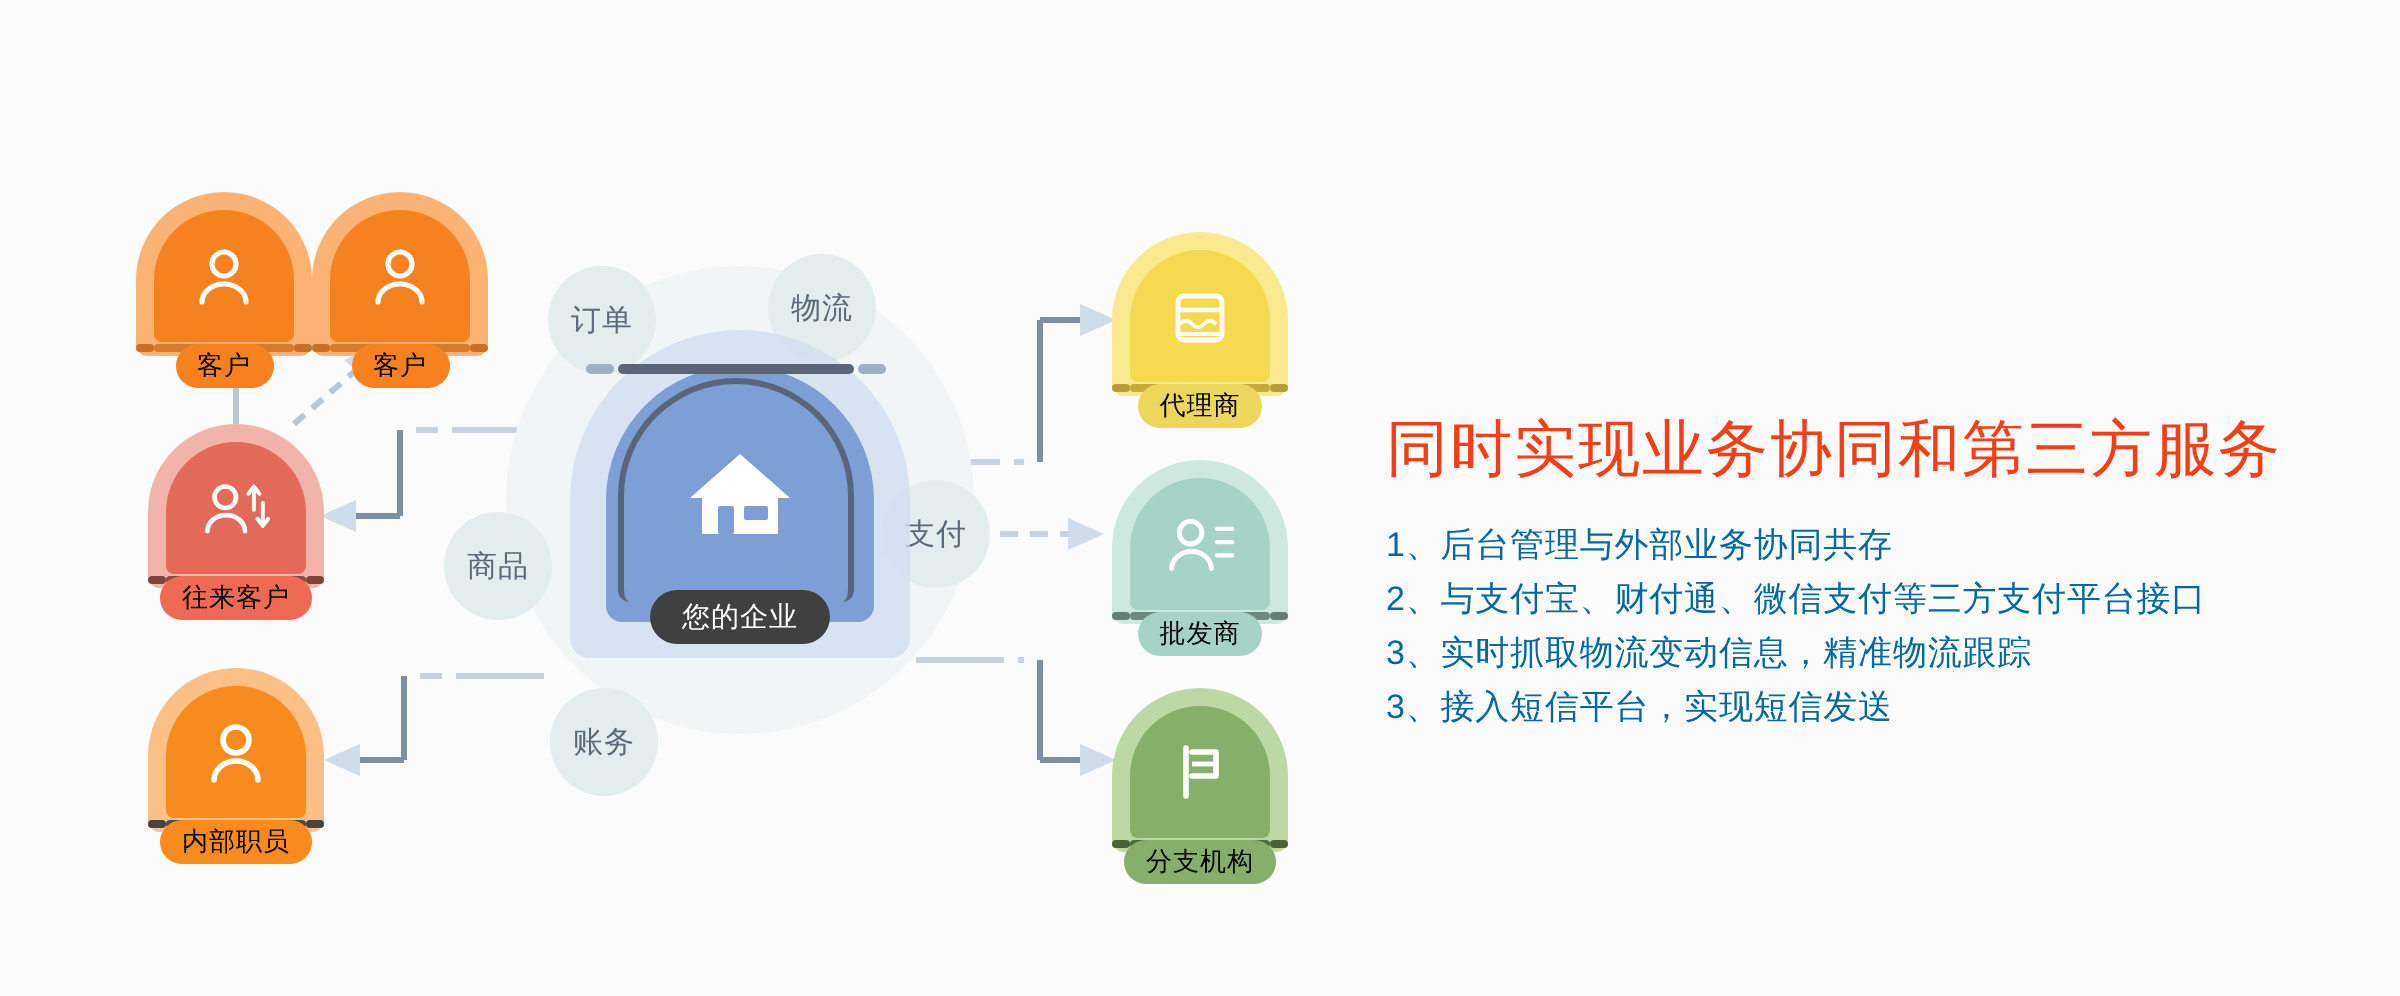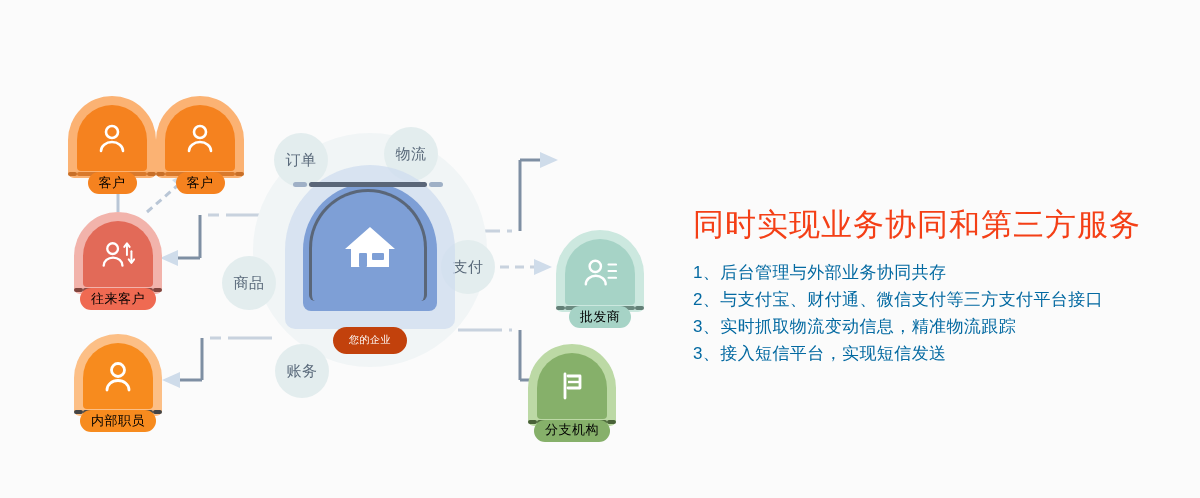--- a/index.html
+++ b/index.html
@@ -64,22 +64,22 @@
   .hub-base{
     position:absolute;left:6px;bottom:-4px;width:118px;height:5px;border-radius:3px;
     background:#5a6678;
   }
   .hub-base:before,.hub-base:after{
     content:"";position:absolute;top:0;height:5px;width:14px;border-radius:3px;background:#9fb0c6;
   }
   .hub-base:before{left:-16px;}
   .hub-base:after{right:-16px;}
   .hub-label{
-    position:absolute;left:50%;transform:translateX(-50%);top:144px;
-    background:#c2410c;color:#fff;font-size:10px;line-height:16px;
+    position:absolute;left:50%;transform:translateX(-50%);top:112px;
+    background:#404040;color:#fff;font-size:14px;line-height:16px;
     padding:5px 16px 6px;border-radius:14px;white-space:nowrap;letter-spacing:.5px;
   }
 
   
   .halo{
     position:absolute;left:253px;top:133px;width:234px;height:234px;
     border-radius:50%;background:#f1f5f6;
   }
   .sat{
     position:absolute;width:54px;height:54px;border-radius:50%;
@@ -243,39 +243,54 @@
         <svg class="node-svg" viewBox="0 0 34 34">
           <circle cx="17" cy="11" r="6.5" fill="none" stroke="#fff" stroke-width="2.8"></circle>
           <path d="M6 31 a11 9.5 0 0 1 22 0" fill="none" stroke="#fff" stroke-width="2.8" stroke-linecap="round"></path>
         </svg>
       </div>
       <div class="arch-base" style="background:#4a4a4a"></div>
     </div>
     <span class="node-label" style="background:#f78b1e">内部职员</span>
   </div>
 
+  <div class="node" style="left:556px;top:116px;">
+    <div class="arch-wrap">
+      <div class="arch-outer" style="background:#fae98e"></div>
+      <div class="arch-inner" style="background:#f5d94f">
+        <svg class="node-svg" viewBox="0 0 34 34">
+          <rect x="6" y="7" width="22" height="22" rx="3" fill="none" stroke="#fff" stroke-width="2.4"></rect>
+          <line x1="6" y1="14" x2="28" y2="14" stroke="#fff" stroke-width="2.2"></line>
+          <path d="M7 21 q3 -3.2 6 0 q3 3.2 6 0 q3 -3.2 6 0" fill="none" stroke="#fff" stroke-width="2"></path>
+          <line x1="7" y1="26" x2="27" y2="26" stroke="#fff" stroke-width="2"></line>
+        </svg>
+      </div>
+      <div class="arch-base" style="background:#c8a93c"></div>
+    </div>
+    <span class="node-label" style="background:#ecd65c">代理商</span>
+  </div>
 
   <div class="node" style="left:556px;top:230px;">
     <div class="arch-wrap">
       <div class="arch-outer" style="background:#cce8df"></div>
       <div class="arch-inner" style="background:#a6d3c6">
         <svg class="node-svg" viewBox="0 0 36 34">
           <circle cx="13" cy="11" r="6" fill="none" stroke="#fff" stroke-width="2.6"></circle>
           <path d="M3 30 a10.5 9 0 0 1 21 0" fill="none" stroke="#fff" stroke-width="2.6" stroke-linecap="round"></path>
           <line x1="27" y1="9" x2="35" y2="9" stroke="#fff" stroke-width="2.2" stroke-linecap="round"></line>
           <line x1="27" y1="16" x2="35" y2="16" stroke="#fff" stroke-width="2.2" stroke-linecap="round"></line>
           <line x1="27" y1="23" x2="35" y2="23" stroke="#fff" stroke-width="2.2" stroke-linecap="round"></line>
         </svg>
       </div>
       <div class="arch-base" style="background:#6b8a80"></div>
     </div>
     <span class="node-label" style="background:#a6d3c6">批发商</span>
   </div>
 
-  <div class="node" style="left:528px;top:344px;font-family:Liberation Mono, monospace;">
+  <div class="node" style="left:556px;top:344px;">
     <div class="arch-wrap">
       <div class="arch-outer" style="background:#bcd9a5"></div>
       <div class="arch-inner" style="background:#86b06a">
         <svg class="node-svg" viewBox="0 0 34 34">
           <line x1="10" y1="5" x2="10" y2="29" stroke="#fff" stroke-width="2.8" stroke-linecap="round"></line>
           <path d="M13 7 h12 v12 h-12" fill="none" stroke="#fff" stroke-width="2.8" stroke-linejoin="round" stroke-linecap="round"></path>
           <line x1="13" y1="13" x2="25" y2="13" stroke="#fff" stroke-width="2.4"></line>
         </svg>
       </div>
       <div class="arch-base" style="background:#4f6b3d"></div>

